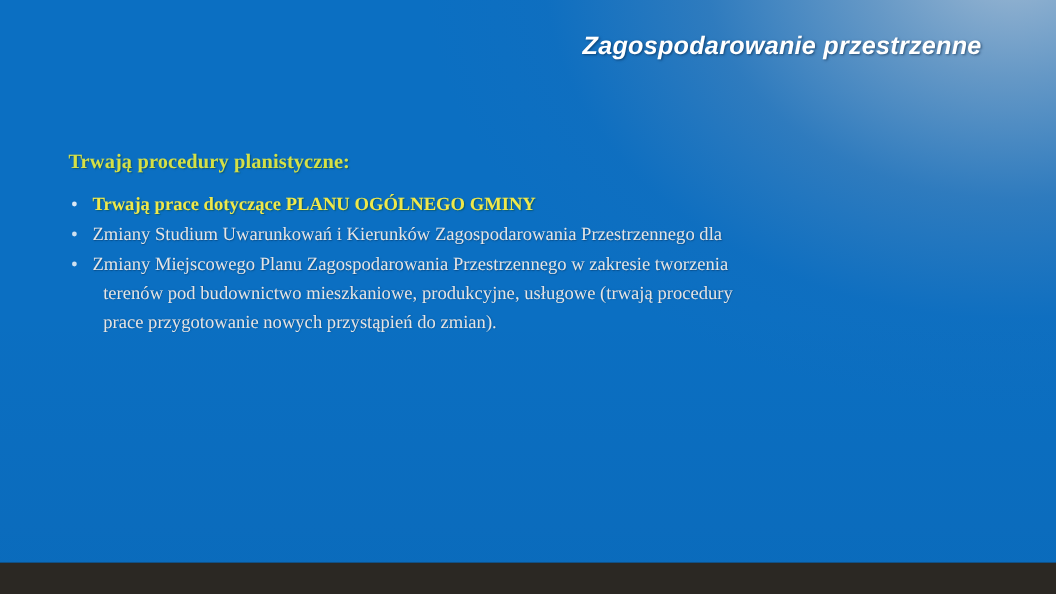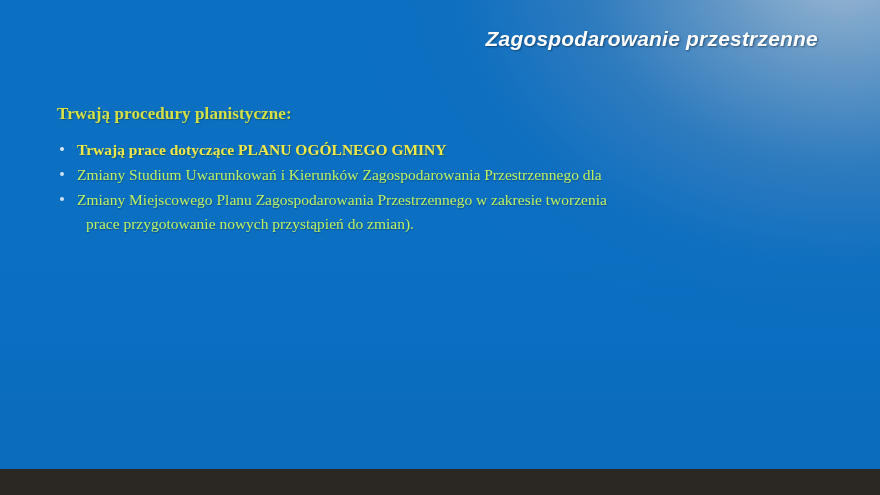--- a/index.html
+++ b/index.html
@@ -75,21 +75,21 @@
     font-size: 21px;
     letter-spacing: 0.2px;
     color: #ffffff;
     text-shadow: 1px 1px 2px rgba(0,30,60,0.55);
     white-space: nowrap;
   }
 
   .body-block {
     position: absolute;
     left: 57px;
-    top: 105px;
+    top: 126px;
     width: 790px;
   }
 
   .heading {
     font-size: 17px;
     font-weight: bold;
     color: #d5e046;
     letter-spacing: 0.1px;
     text-shadow: 1px 1px 1px rgba(10,70,70,0.55);
     margin: 0 0 14px 0;
@@ -100,21 +100,21 @@
     list-style: none;
     margin: 0;
     padding: 0;
   }
   ul.bullets > li {
     position: relative;
     padding-left: 20px;
     margin: 0 0 1px 0;
     font-size: 15.5px;
     line-height: 24px;
-    color: #bef264;
+    color: #e5e5e5;
     text-shadow: 0.5px 0.5px 1px rgba(5,45,85,0.5);
   }
   ul.bullets > li .marker {
     position: absolute;
     left: 3px;
     top: 9px;
     width: 4px;
     height: 4px;
     border-radius: 50%;
     background: #cfe0ef;
@@ -157,20 +157,21 @@
       </li>
 
       <li>
         <span class="marker"></span>
         <span class="li-text">Zmiany Studium Uwarunkowań i Kierunków Zagospodarowania Przestrzennego dla</span>
       </li>
 
       <li>
         <span class="marker"></span>
         <span class="li-text">Zmiany Miejscowego Planu Zagospodarowania Przestrzennego w zakresie tworzenia</span>
+        <span class="li-cont">terenów pod budownictwo mieszkaniowe, produkcyjne, usługowe (trwają procedury</span>
         <span class="li-cont">prace przygotowanie nowych przystąpień do zmian).</span>
       </li>
 
     </ul>
   </div>
 
   <div class="bottom-bar-edge"></div>
   <div class="bottom-bar"></div>
 
 </div>

